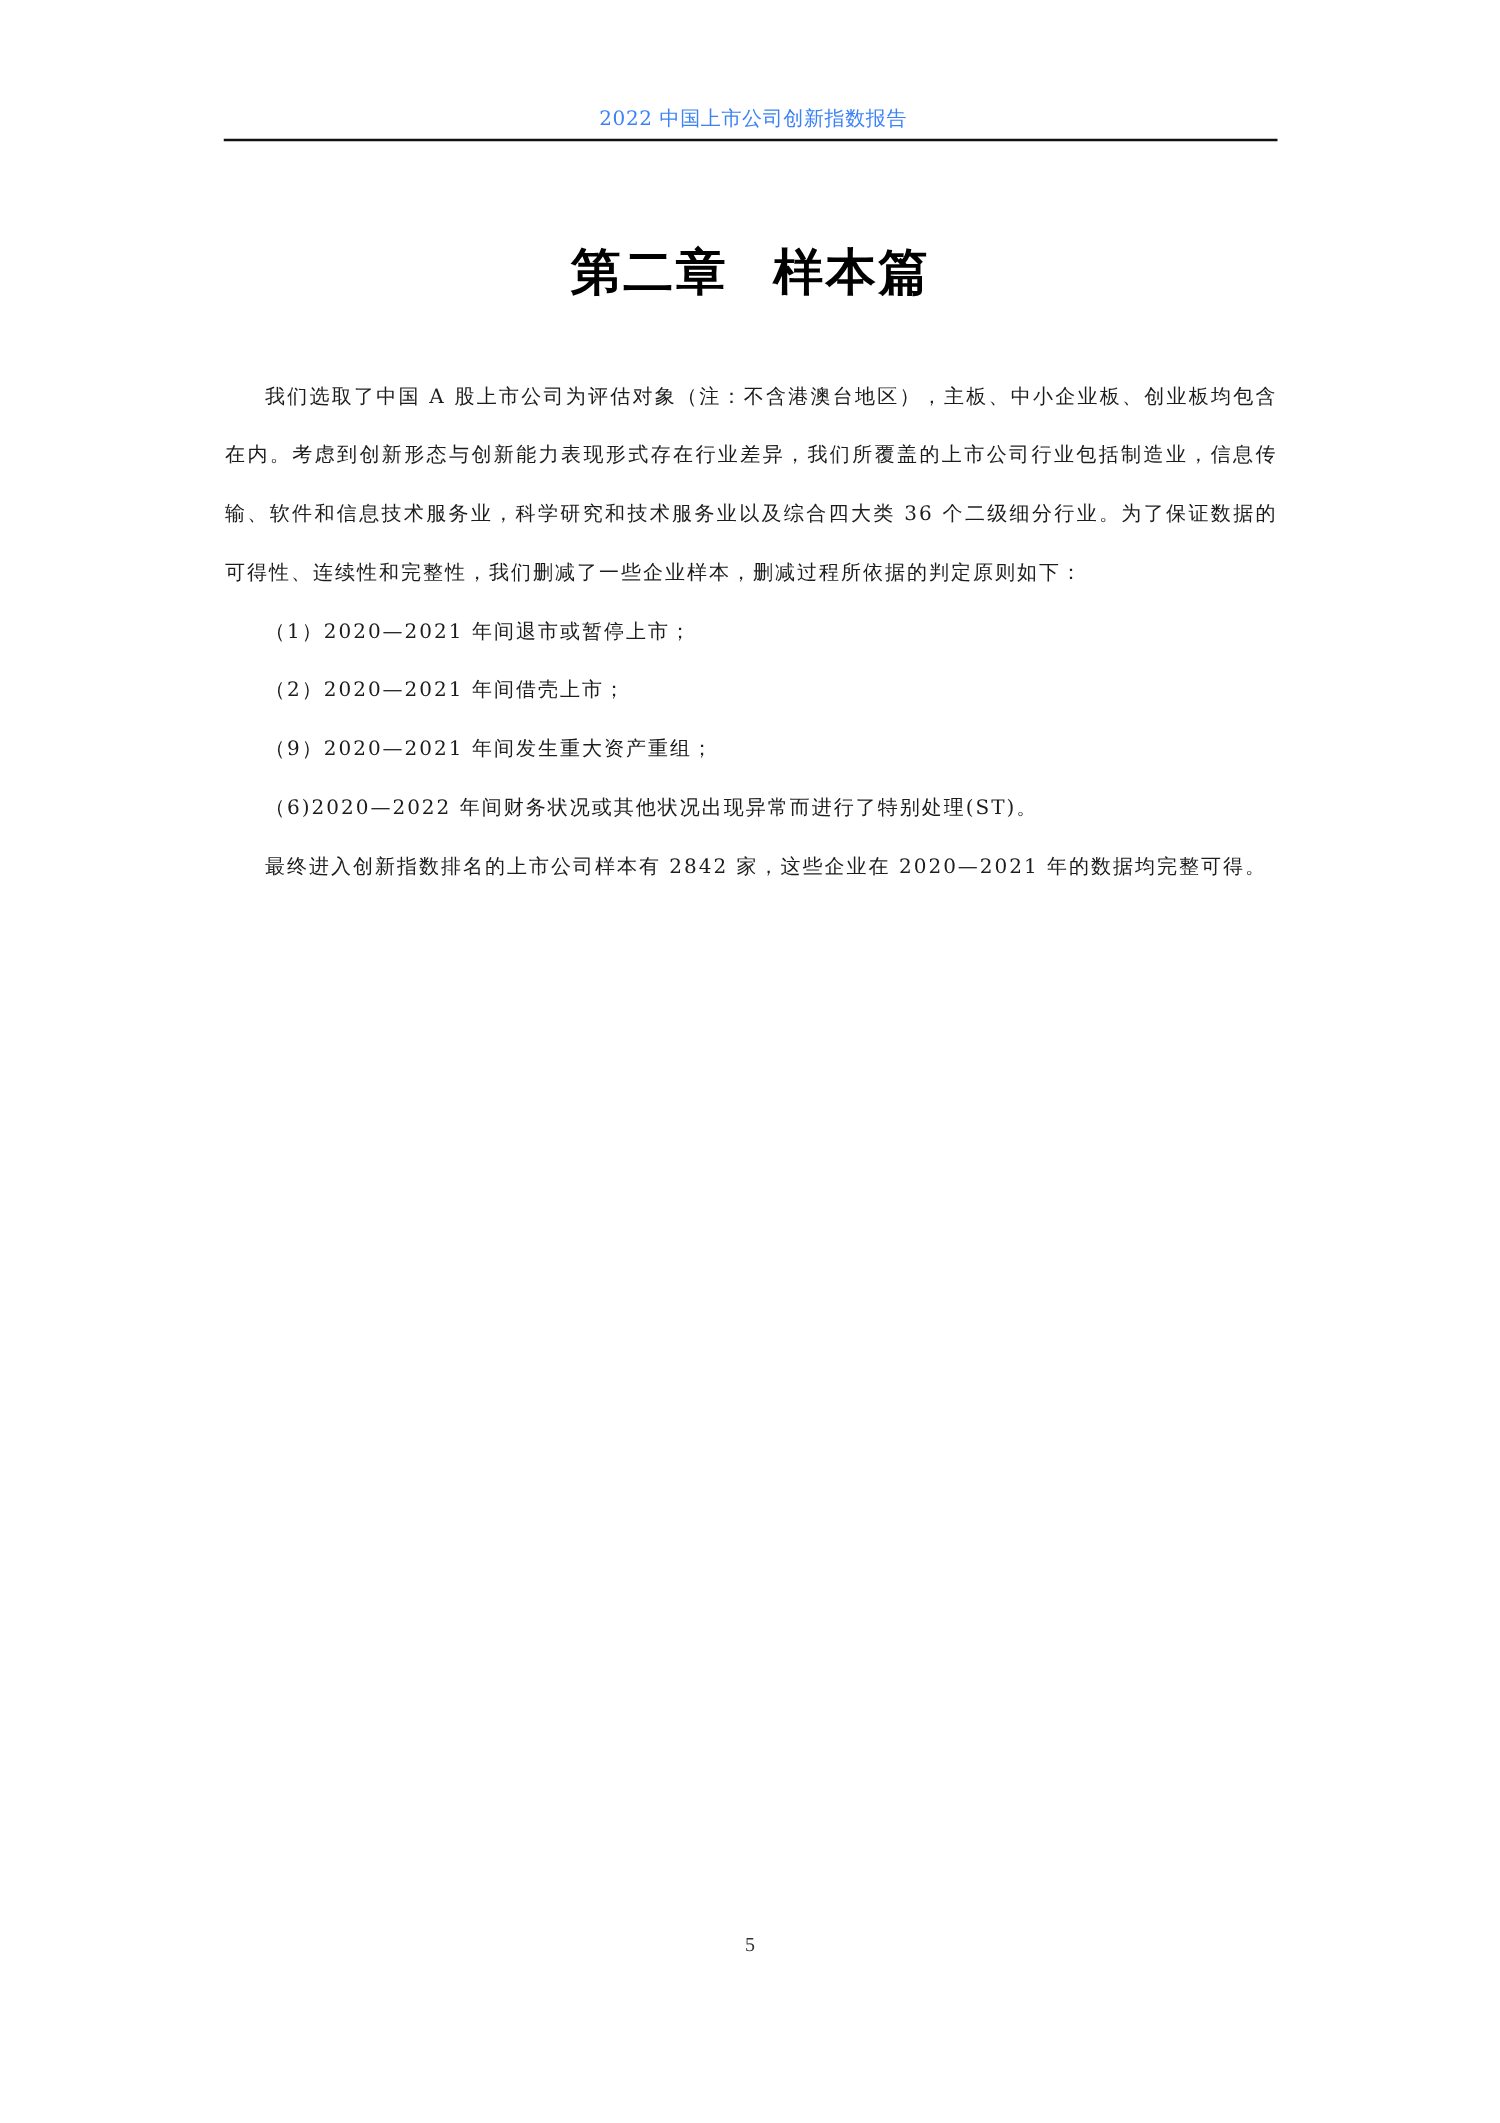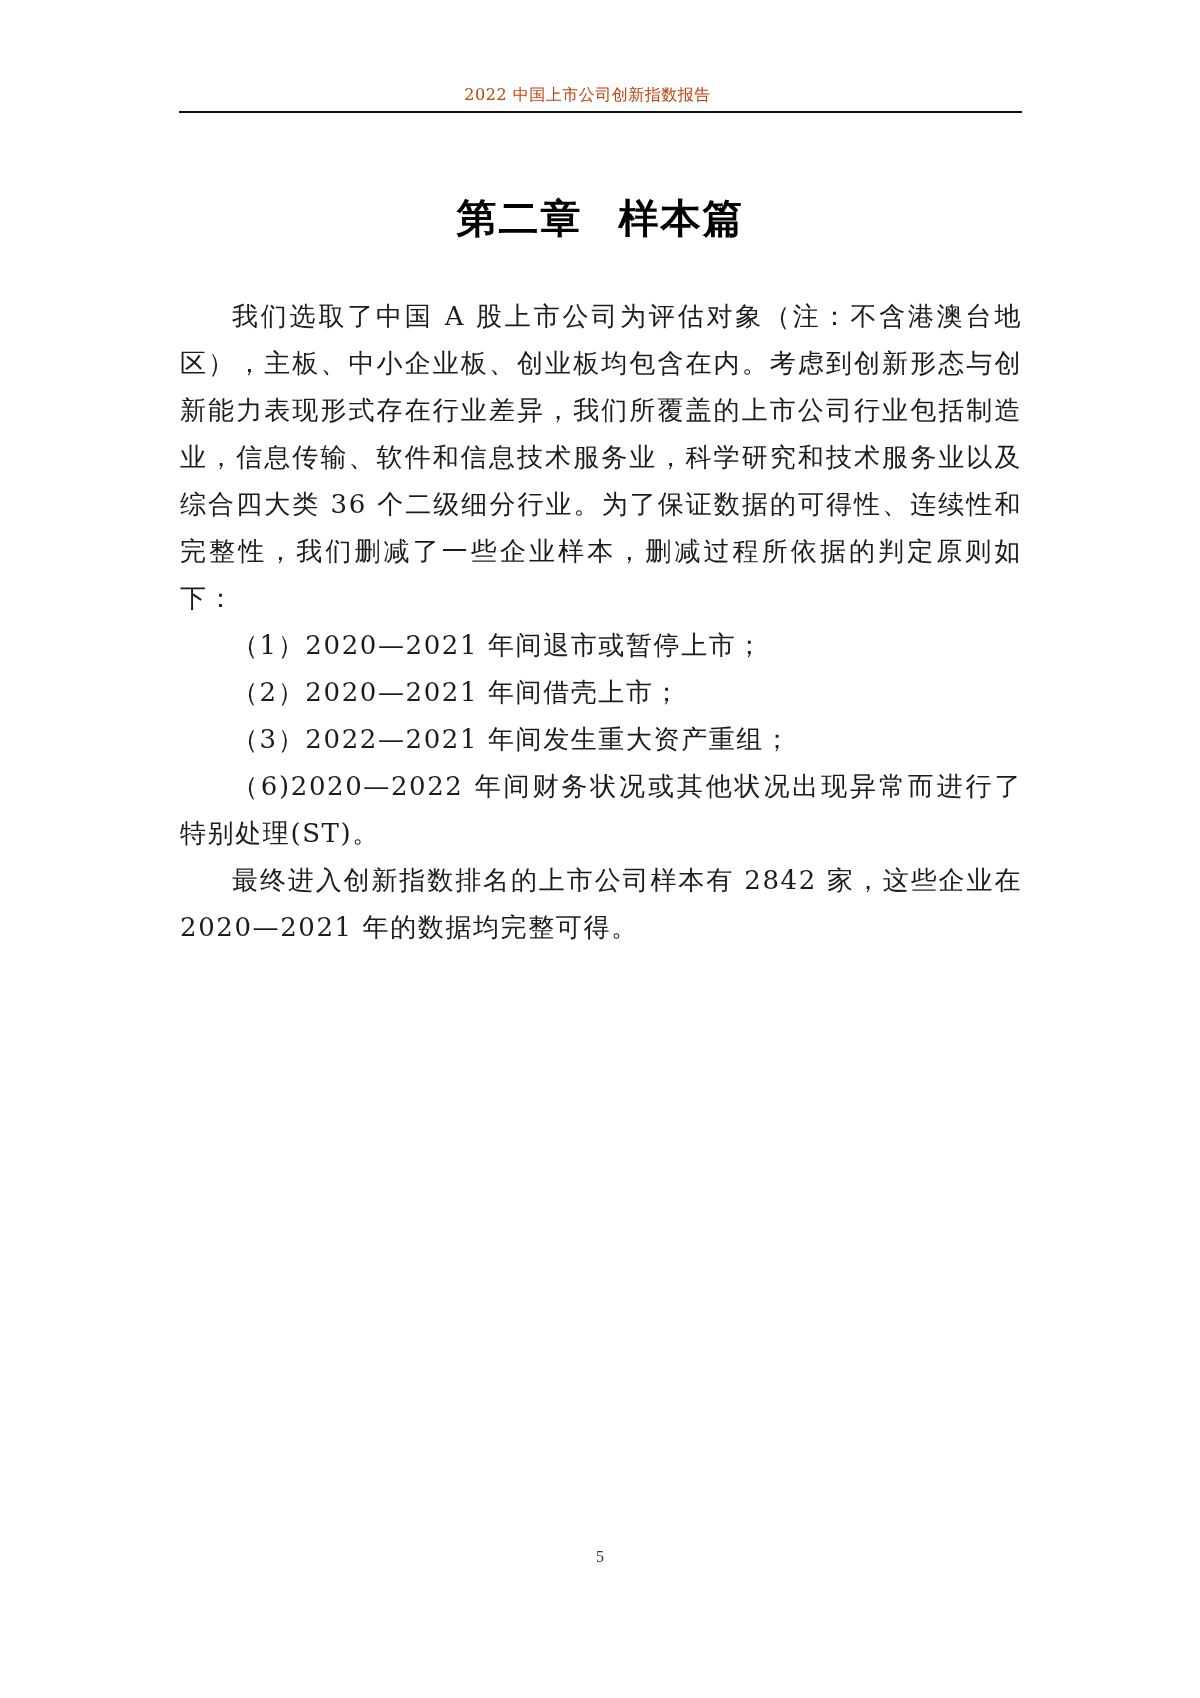--- a/index.html
+++ b/index.html
@@ -10,27 +10,27 @@
     body {
       width: 1200px;
       height: 1698px;
       position: relative;
       overflow: hidden;
       font-family: "DejaVu Serif", "Liberation Serif", serif;
       color: #1a1a1a;
     }
     .page-header {
       position: absolute;
-      left: 166px;
+      left: 181px;
       top: 84px;
       width: 843px;
       text-align: center;
       font-size: 16px;
       line-height: 22px;
-      color: #c2410c;
+      color: #3b82f6;
       letter-spacing: 0.5px;
     }
     .header-rule {
       position: absolute;
       left: 179px;
       top: 111px;
       width: 843px;
       height: 0;
       border-top: 2px solid #111;
     }
@@ -46,21 +46,21 @@
       letter-spacing: 2px;
       color: #000;
       font-family: "DejaVu Sans", "Liberation Sans", sans-serif;
     }
     .chapter-title .gap { display: inline-block; width: 36px; }
     .body-text {
       position: absolute;
       left: 180px;
       top: 293px;
       width: 842px;
-      font-size: 26px;
+      font-size: 16px;
       line-height: 47px;
       letter-spacing: 1.6px;
       text-align: justify;
       color: #1c1c1c;
     }
     .body-text p {
       margin: 0;
       text-indent: 2em;
     }
     .body-text p.item {
@@ -84,18 +84,18 @@
 <div class="header-rule"></div>
 
 <h1 class="chapter-title" style="margin:0;">
   <span>第二章</span><span class="gap"></span><span>样本篇</span>
 </h1>
 
 <div class="body-text">
   <p>我们选取了中国 A 股上市公司为评估对象（注：不含港澳台地区），主板、中小企业板、创业板均包含在内。考虑到创新形态与创新能力表现形式存在行业差异，我们所覆盖的上市公司行业包括制造业，信息传输、软件和信息技术服务业，科学研究和技术服务业以及综合四大类 36 个二级细分行业。为了保证数据的可得性、连续性和完整性，我们删减了一些企业样本，删减过程所依据的判定原则如下：</p>
   <p class="item">（1）2020—2021 年间退市或暂停上市；</p>
   <p class="item">（2）2020—2021 年间借壳上市；</p>
-  <p class="item">（3）2022—2021 年间发生重大资产重组；</p>
+  <p class="item">（9）2020—2021 年间发生重大资产重组；</p>
   <p class="item">（6)2020—2022 年间财务状况或其他状况出现异常而进行了特别处理(ST)。</p>
   <p>最终进入创新指数排名的上市公司样本有 2842 家，这些企业在 2020—2021 年的数据均完整可得。</p>
 </div>
 
 <div class="page-number">5</div>
 
 </body></html>

